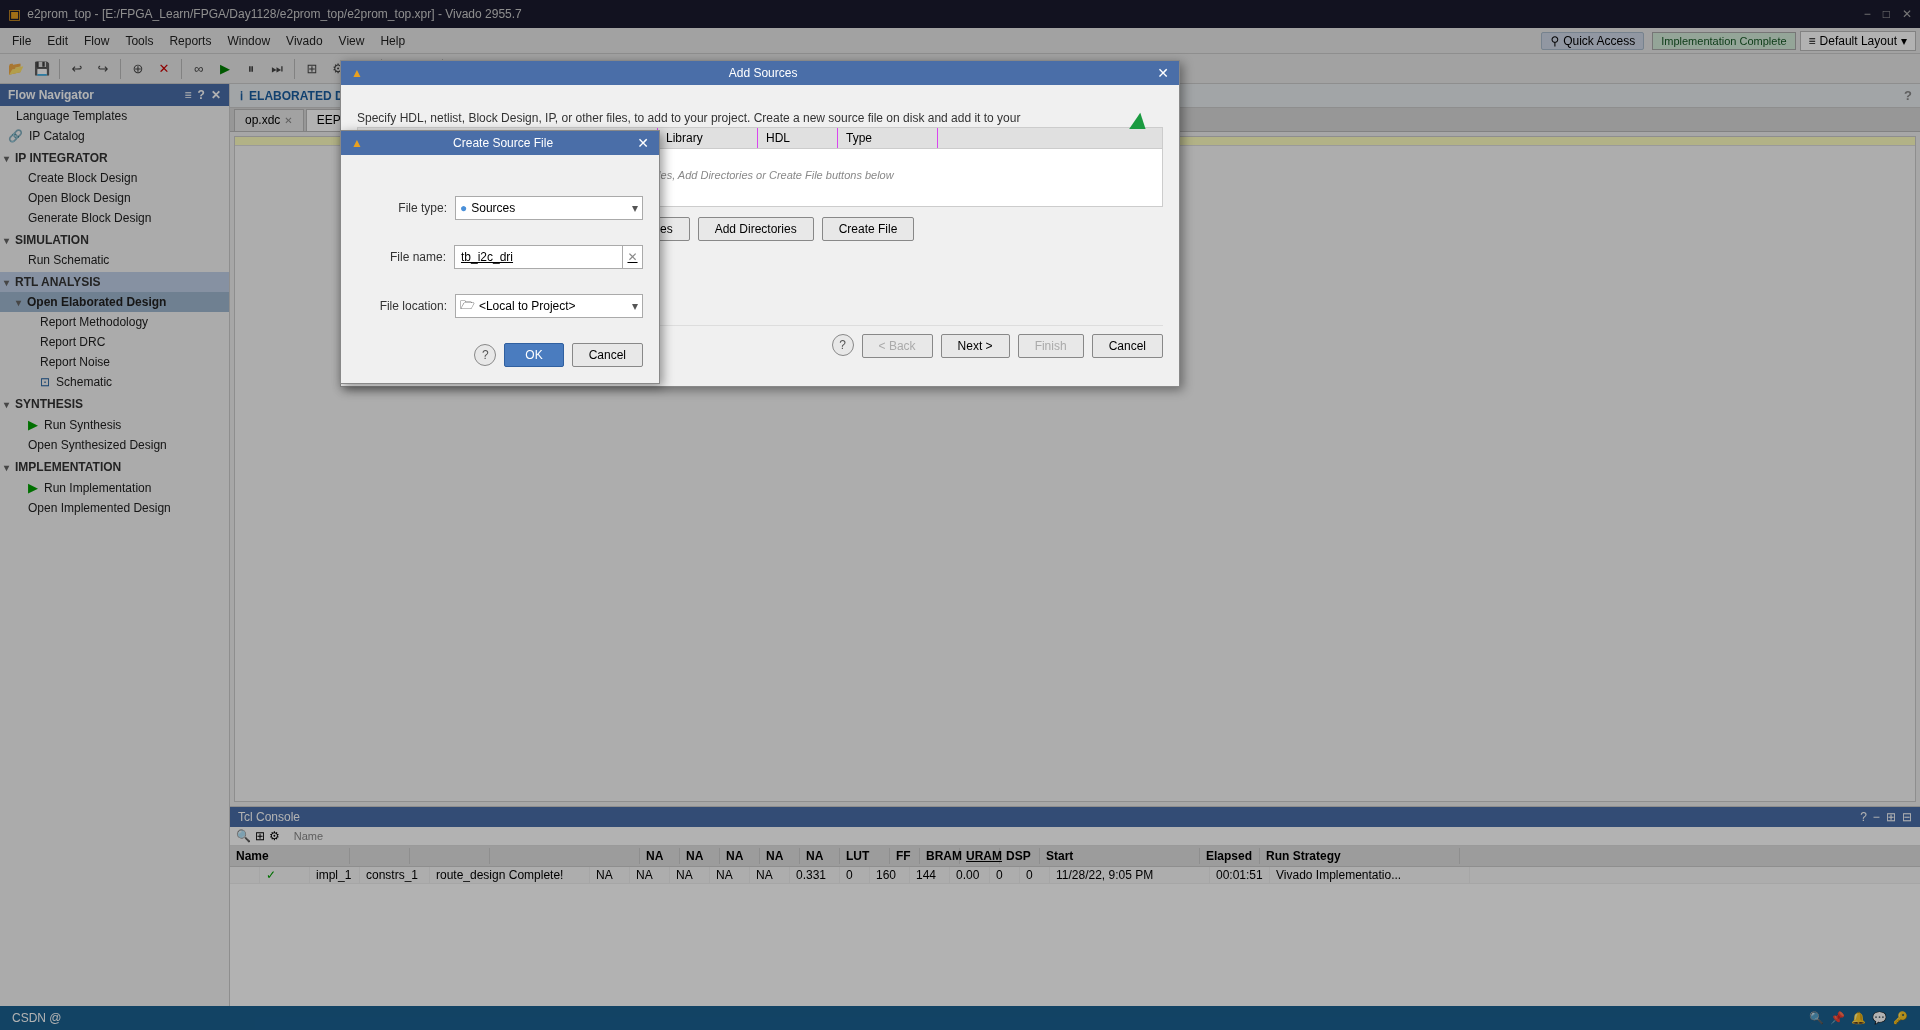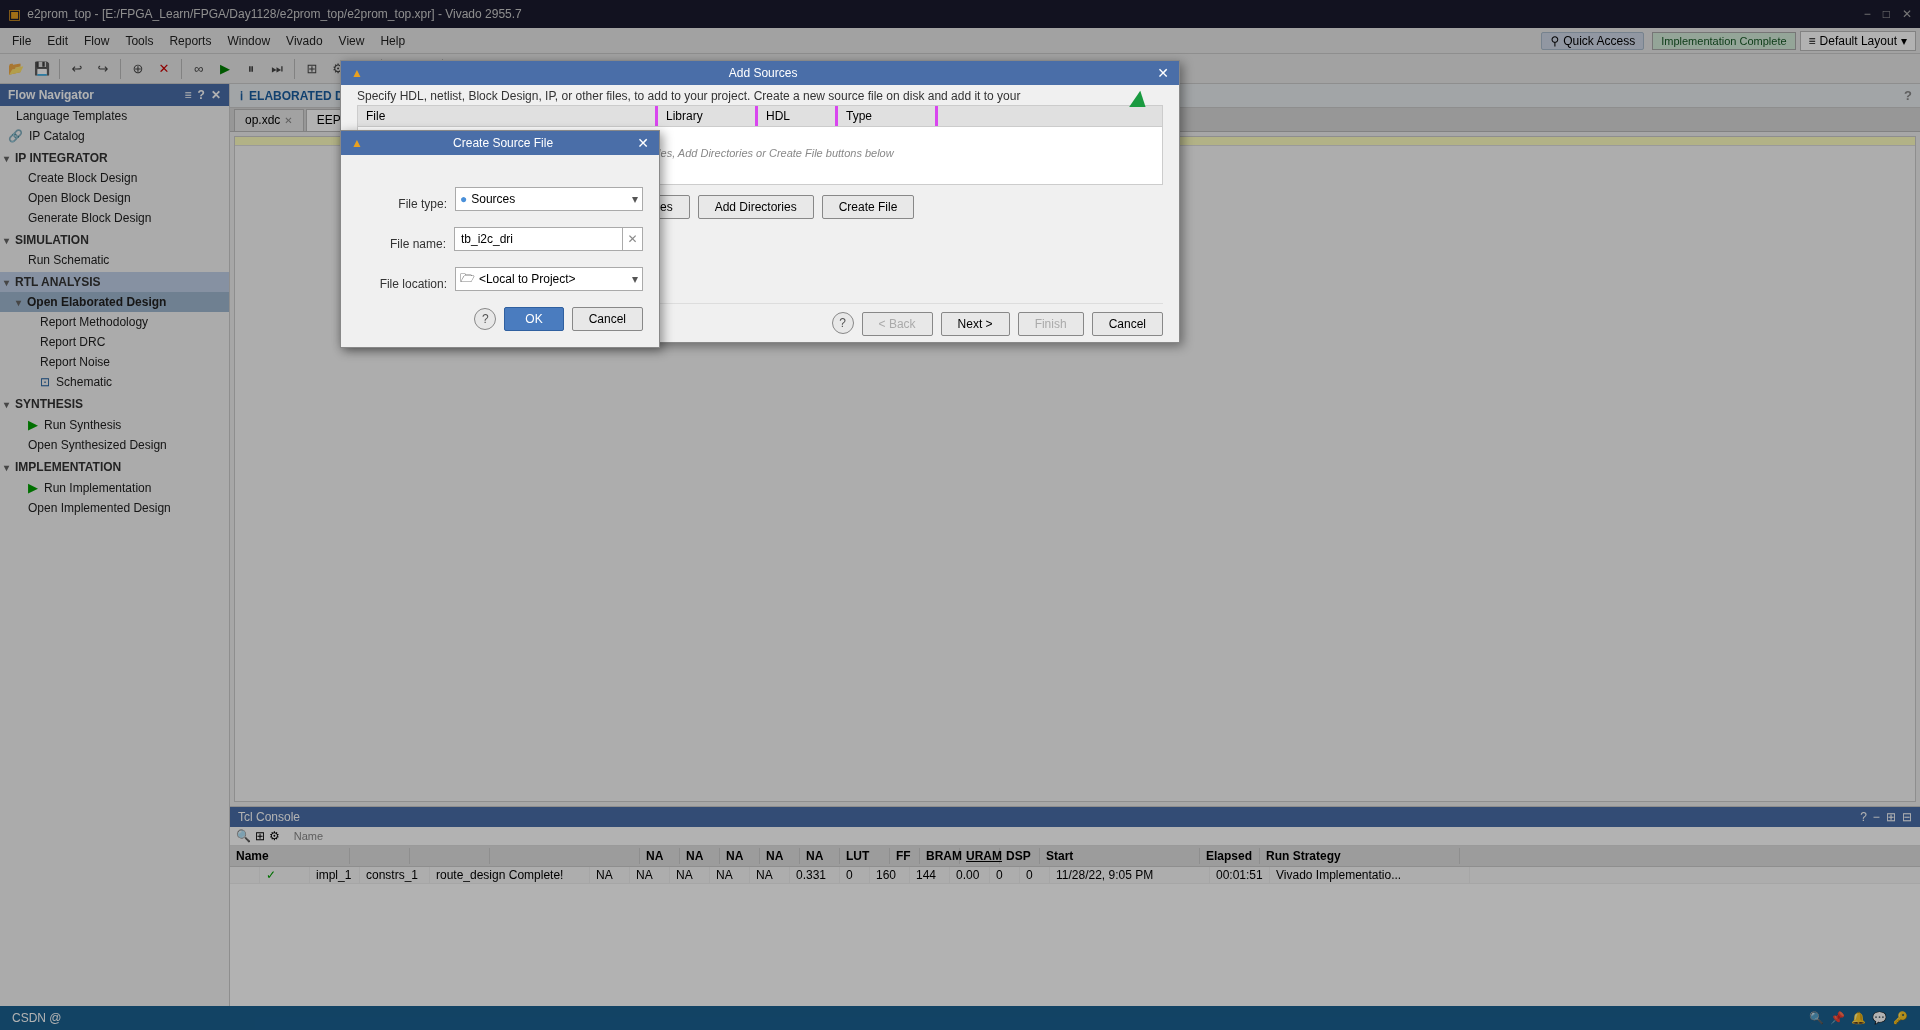--- a/index.html
+++ b/index.html
@@ -232,39 +232,39 @@
     .dialog-title-bar {
       background: #4a6ea8;
       color: white;
       padding: 4px 10px;
       display: flex;
       align-items: center;
       justify-content: space-between;
       font-size: 13px;
     }
     .dialog-close-btn { cursor: pointer; font-size: 14px; }
-    .dialog-body { padding: 2px 16px; }
+    .dialog-body { padding: 24px 16px; }
 
     .file-table {
       width: 100%;
       border: 1px solid #ccc;
       background: white;
       min-height: 80px;
       margin-bottom: 10px;
     }
 
     .file-table-header {
       display: flex;
       background: #e0e0e0;
       border-bottom: 1px solid #ccc;
       font-size: 11px;
     }
     .file-table-col {
       padding: 3px 8px;
-      border-right: 3px solid #d946ef;
+      border-right: 1px solid #d946ef;
     }
 
     .dialog-buttons-row {
       display: flex;
       gap: 8px;
       justify-content: center;
       margin: 8px 0;
     }
     .dlg-btn {
       padding: 4px 16px;
@@ -321,22 +321,22 @@
       width: 320px;
       background: #f0f0f0;
       border: 1px solid #888;
       box-shadow: 3px 3px 10px rgba(0,0,0,0.4);
       z-index: 300;
       display: flex;
       flex-direction: column;
     }
     .form-row {
       display: flex;
-      align-items: flex-end;
-      margin: 16px 0;
+      align-items: center;
+      margin: 25px 0;
       gap: 8px;
     }
     .form-label {
       width: 90px;
       text-align: right;
       font-size: 12px;
       color: #333;
     }
     .form-select {
       flex: 1;
@@ -347,20 +347,21 @@
       background: white;
       display: flex;
       align-items: center;
       justify-content: space-between;
       cursor: pointer;
     }
     .form-select-dot { color: #4a90d9; margin-right: 4px; font-size: 8px; }
     .form-input-row {
       display: flex;
       align-items: center;
+      text-decoration: underline;
     }
     .form-input {
       flex: 1;
       height: 24px;
       border: 1px solid #aaa;
       padding: 2px 6px;
       font-size: 12px;
       background: white;
     }
     .form-input-clear {

